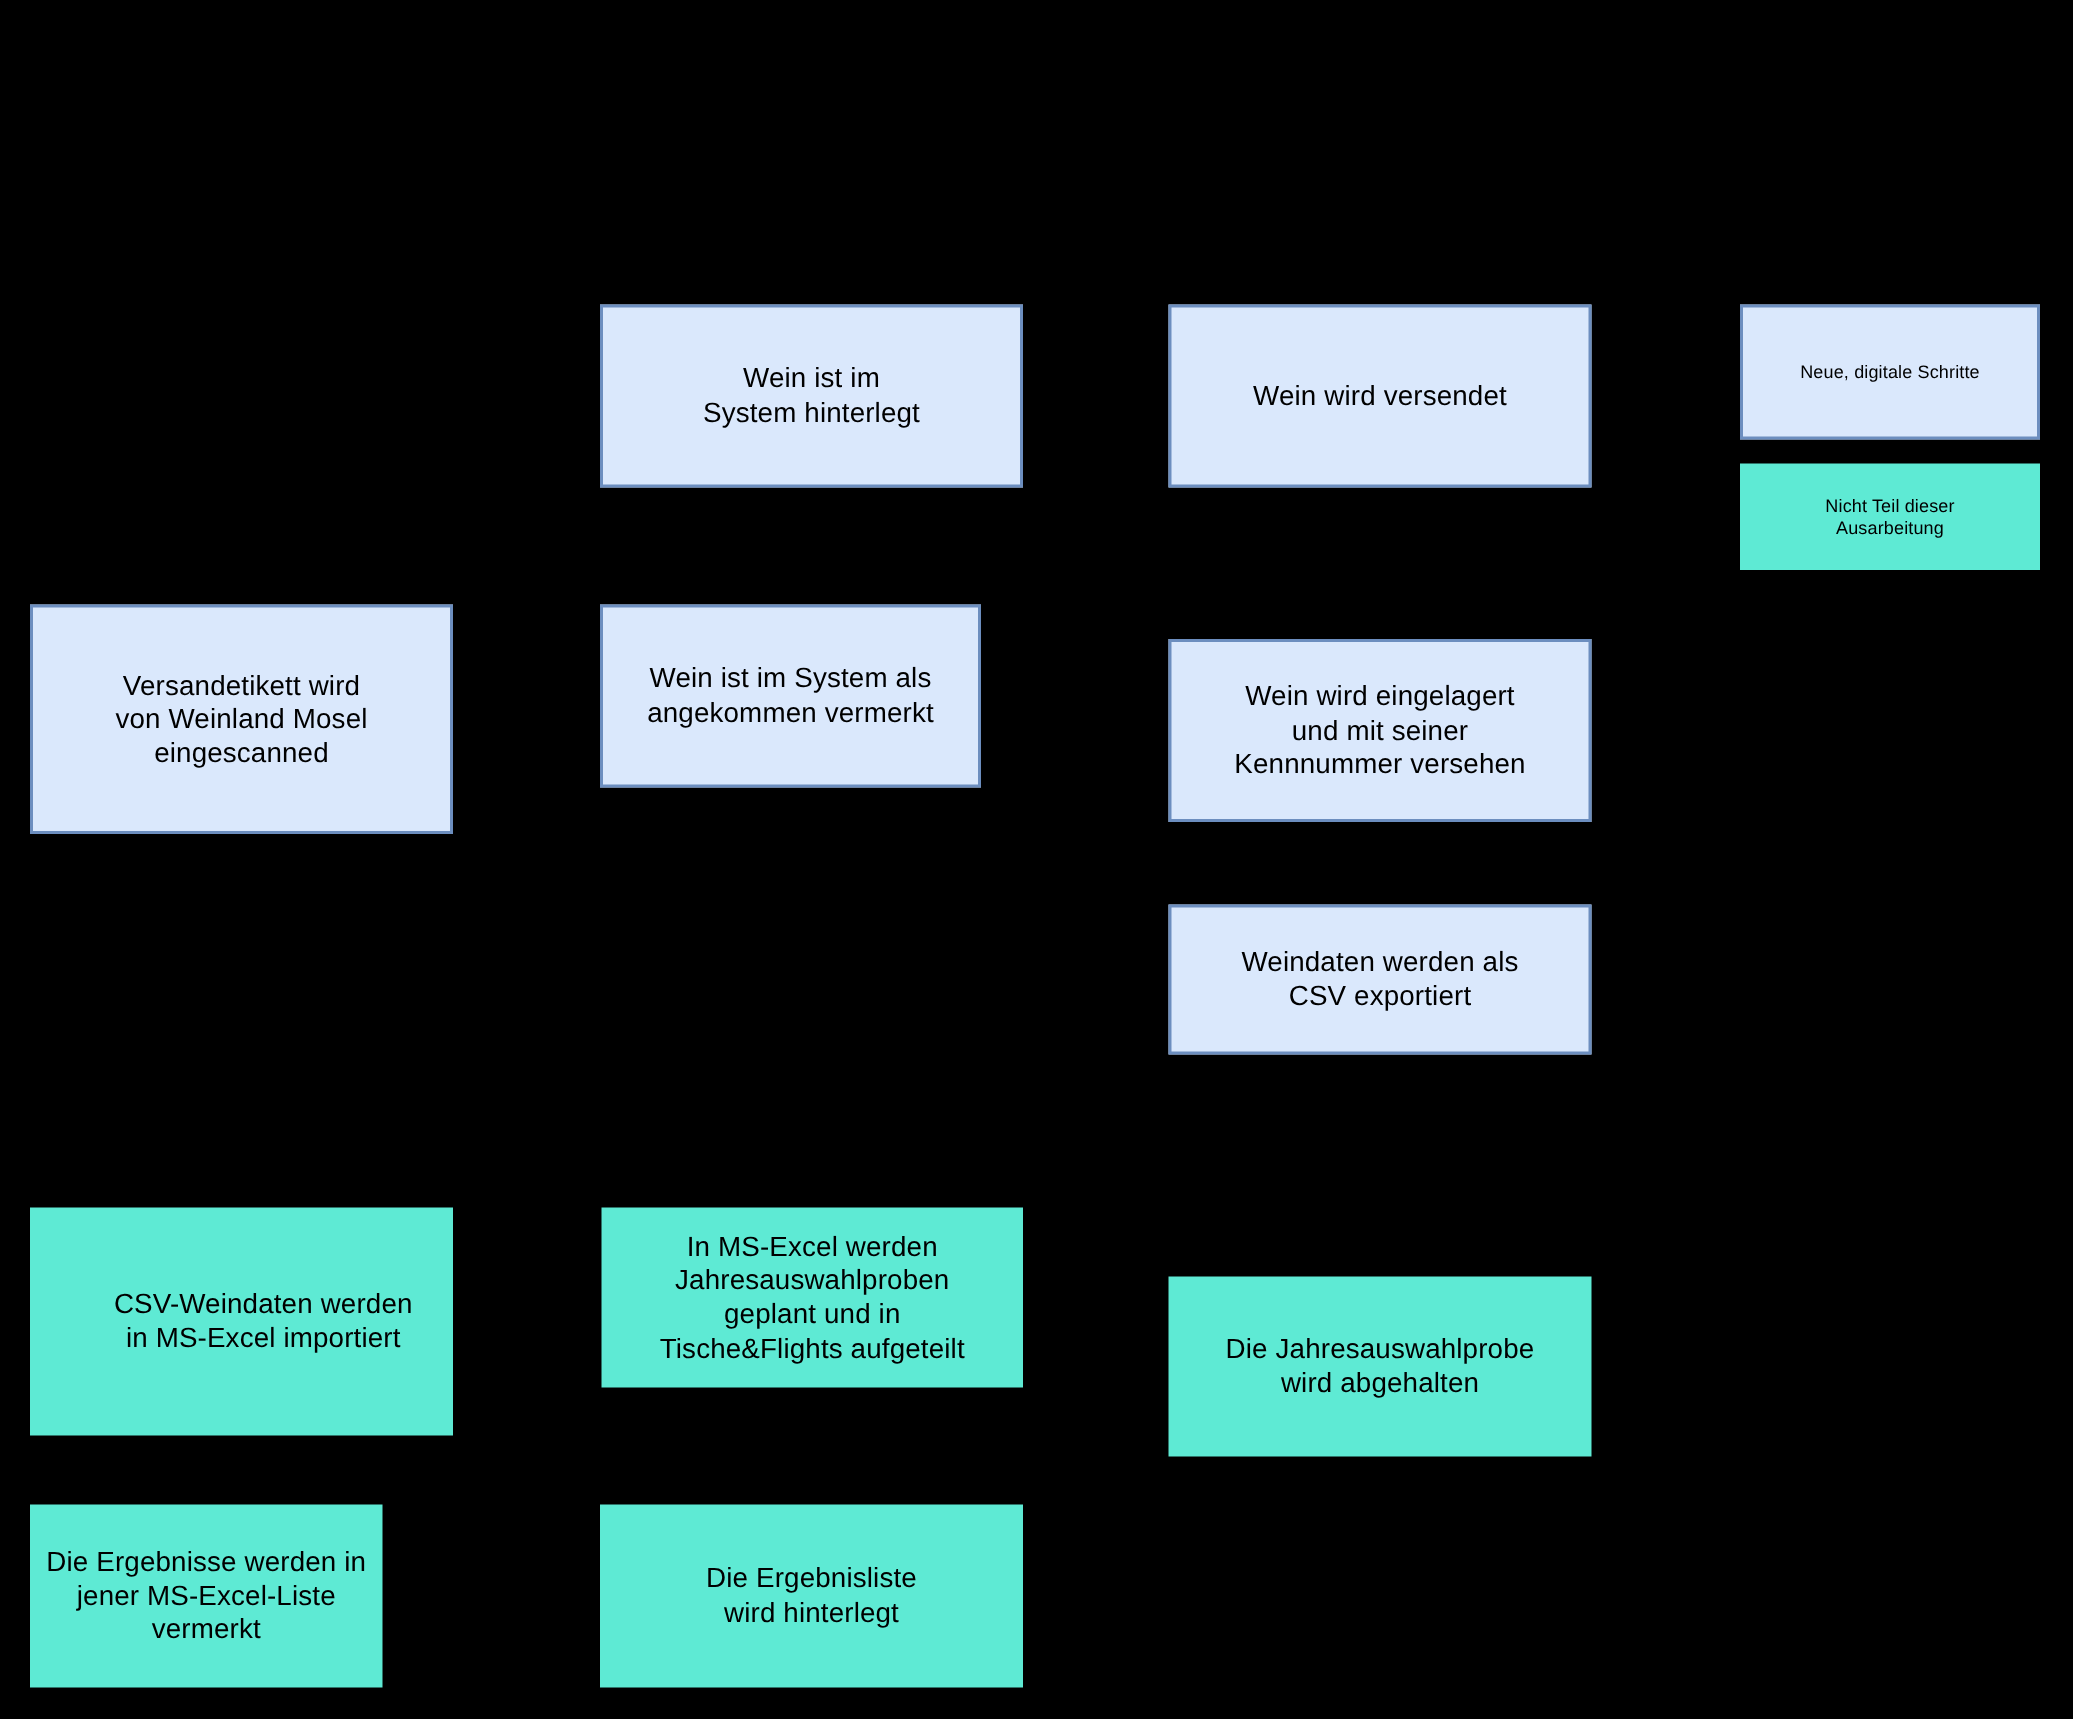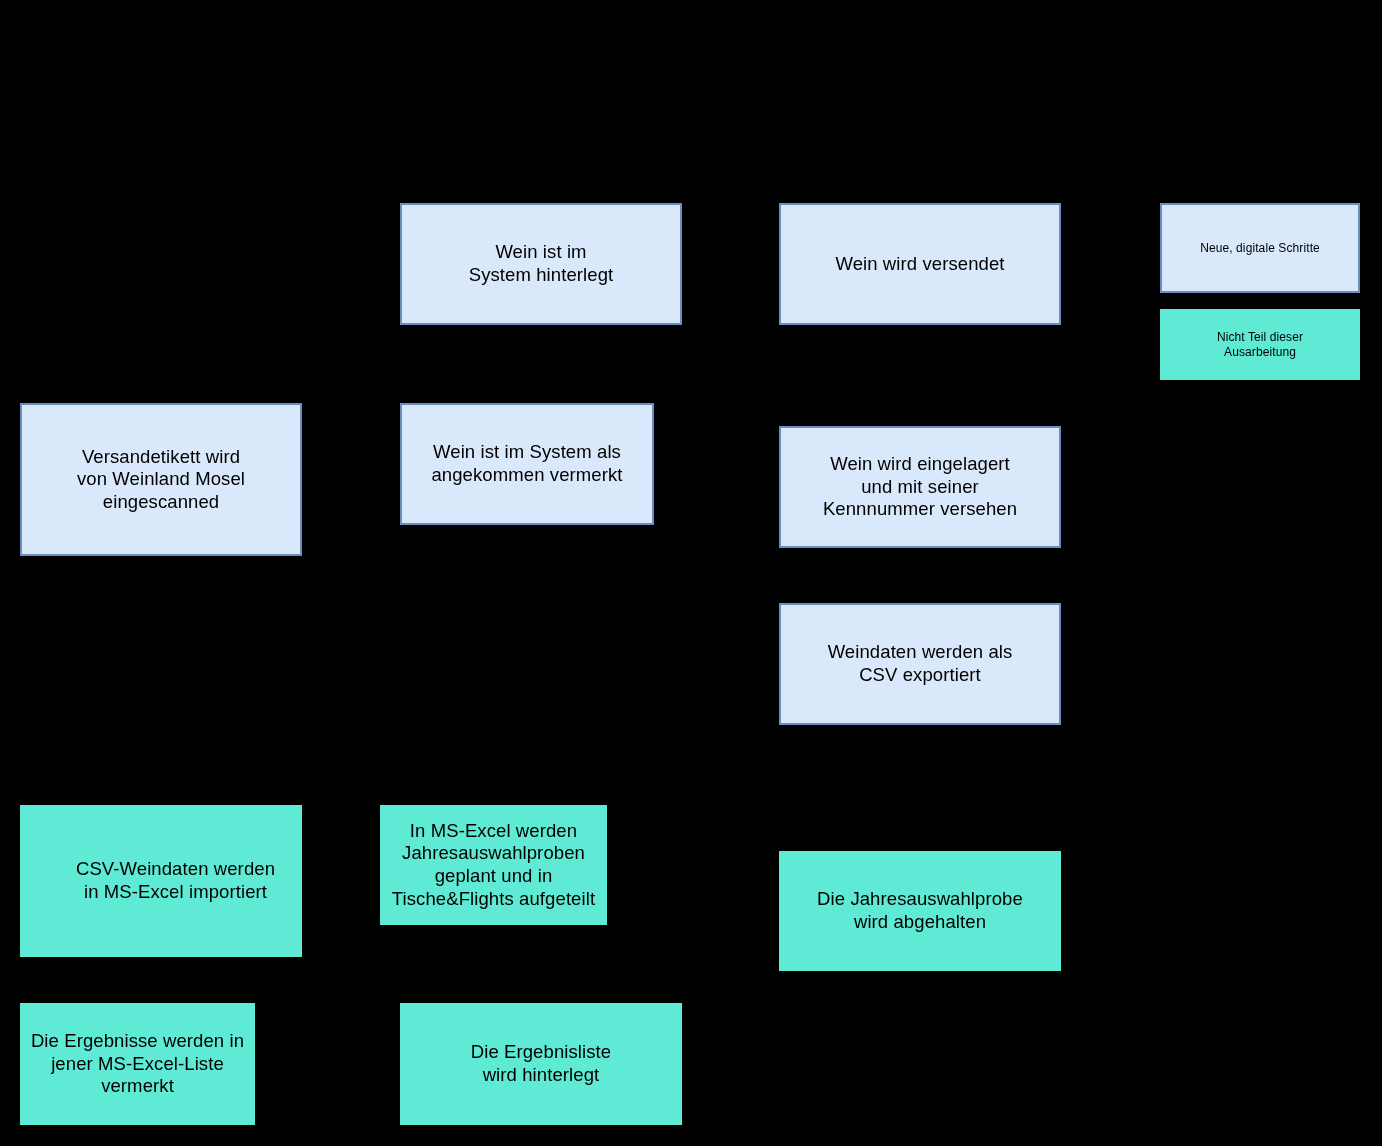--- a/index.html
+++ b/index.html
@@ -70,38 +70,38 @@
   <div class="node white" style="left:20px; top:1003px; width:235px; height:122px;">Die Ergebnisse werden in
 jener MS-Excel-Liste
 vermerkt</div>
 
   <div class="node blue" style="left:400px; top:203px; width:282px; height:122px;">Wein ist im
 System hinterlegt</div>
 
   <div class="node blue" style="left:400px; top:403px; width:254px; height:122px;">Wein ist im System als
 angekommen vermerkt</div>
 
-  <div class="node white" style="left:380px; top:805px; width:227px; height:120px;">In MS-Excel werden
+  <div class="node white" style="left:401px; top:805px; width:281px; height:120px;">In MS-Excel werden
 Jahresauswahlproben
 geplant und in
 Tische&amp;Flights aufgeteilt</div>
 
   <div class="node white" style="left:400px; top:1003px; width:282px; height:122px;">Die Ergebnisliste
 wird hinterlegt</div>
 
   <span class="stub" style="left:774px; top:262px;"></span>
   <div class="node blue" style="left:779px; top:203px; width:282px; height:122px;">Wein wird versendet</div>
 
   <span class="stub" style="left:774px; top:462px;"></span>
   <div class="node blue" style="left:779px; top:403px; width:282px; height:122px;margin-top:23px;">Wein wird eingelagert
 und mit seiner
 Kennnummer versehen</div>
 
   <span class="stub" style="left:774px; top:662px;"></span>
-  <div class="node blue" style="left:779px; top:603px; width:282px; height:122px;">Weindaten werden als
+  <div class="node blue" style="left:779px; top:603px; width:282px; height:100px;">Weindaten werden als
 CSV exportiert</div>
 
   <div class="node white" style="left:779px; top:851px; width:282px; height:120px;">Die Jahresauswahlprobe
 wird abgehalten</div>
 
   <div class="node blue legend" style="left:1160px; top:203px; width:200px; height:90px;">Neue, digitale Schritte</div>
 
   <div class="node white legend" style="left:1160px; top:309px; width:200px; height:71px;">Nicht Teil dieser
 Ausarbeitung</div>
 

